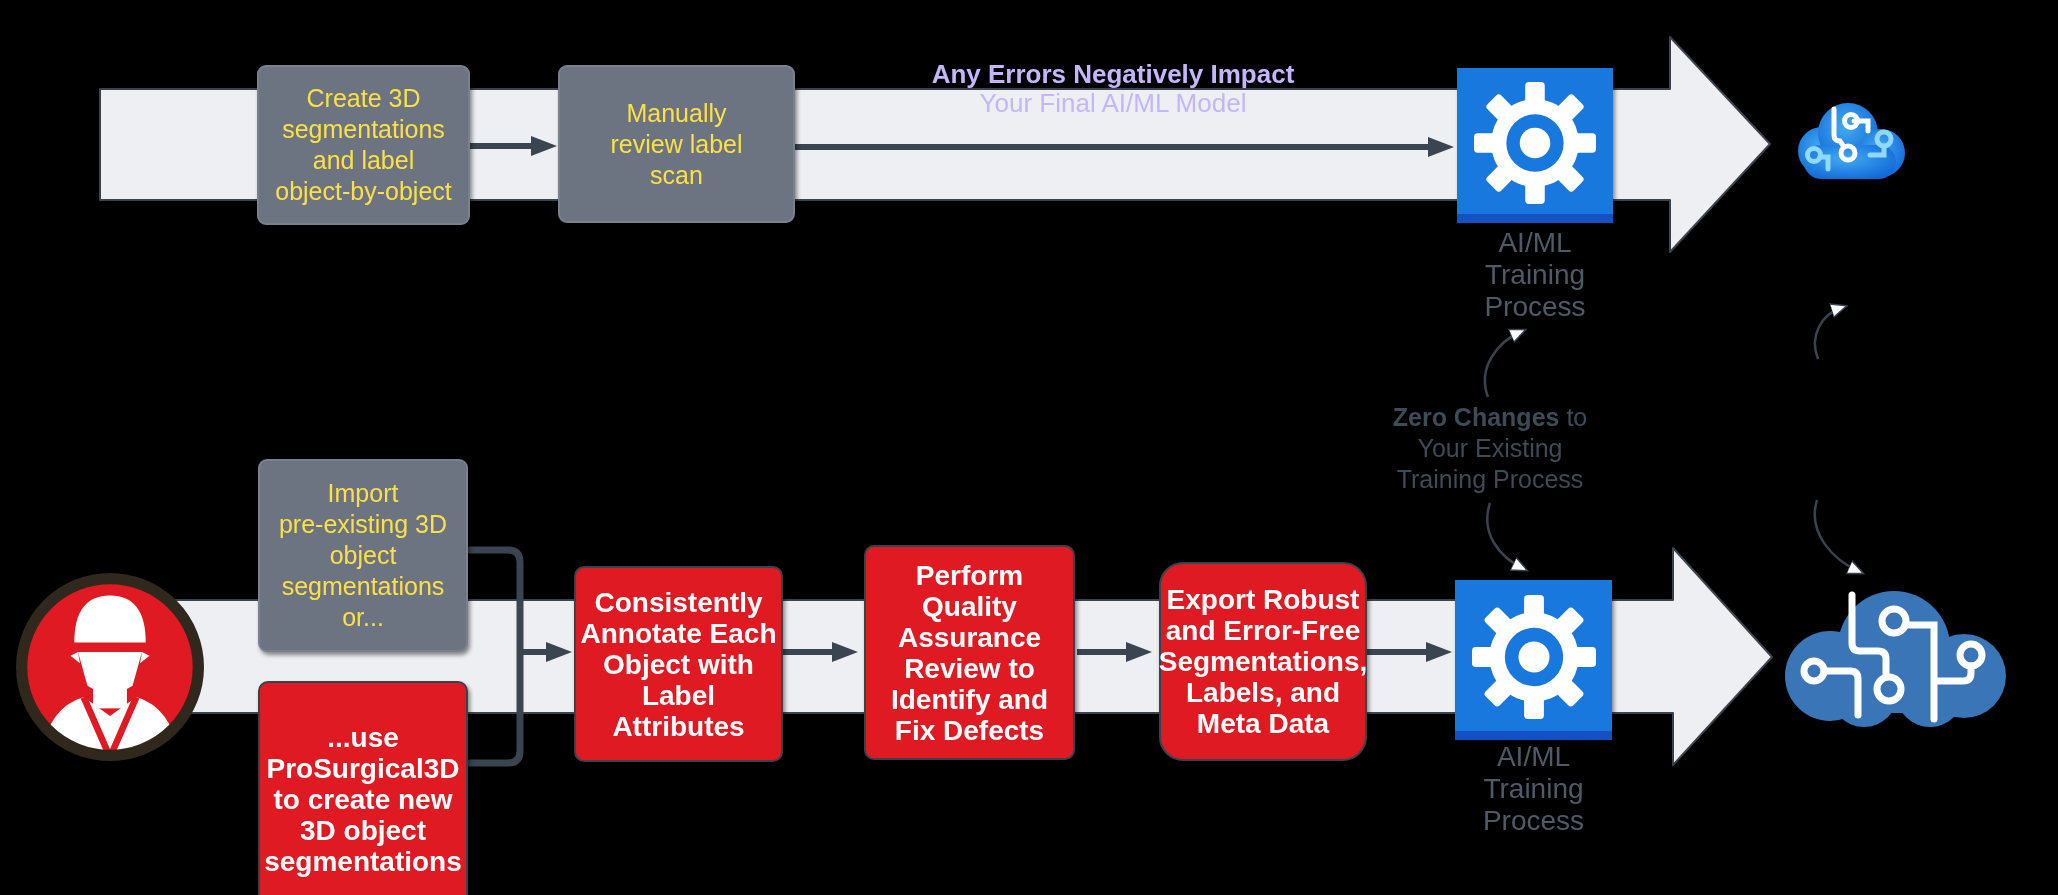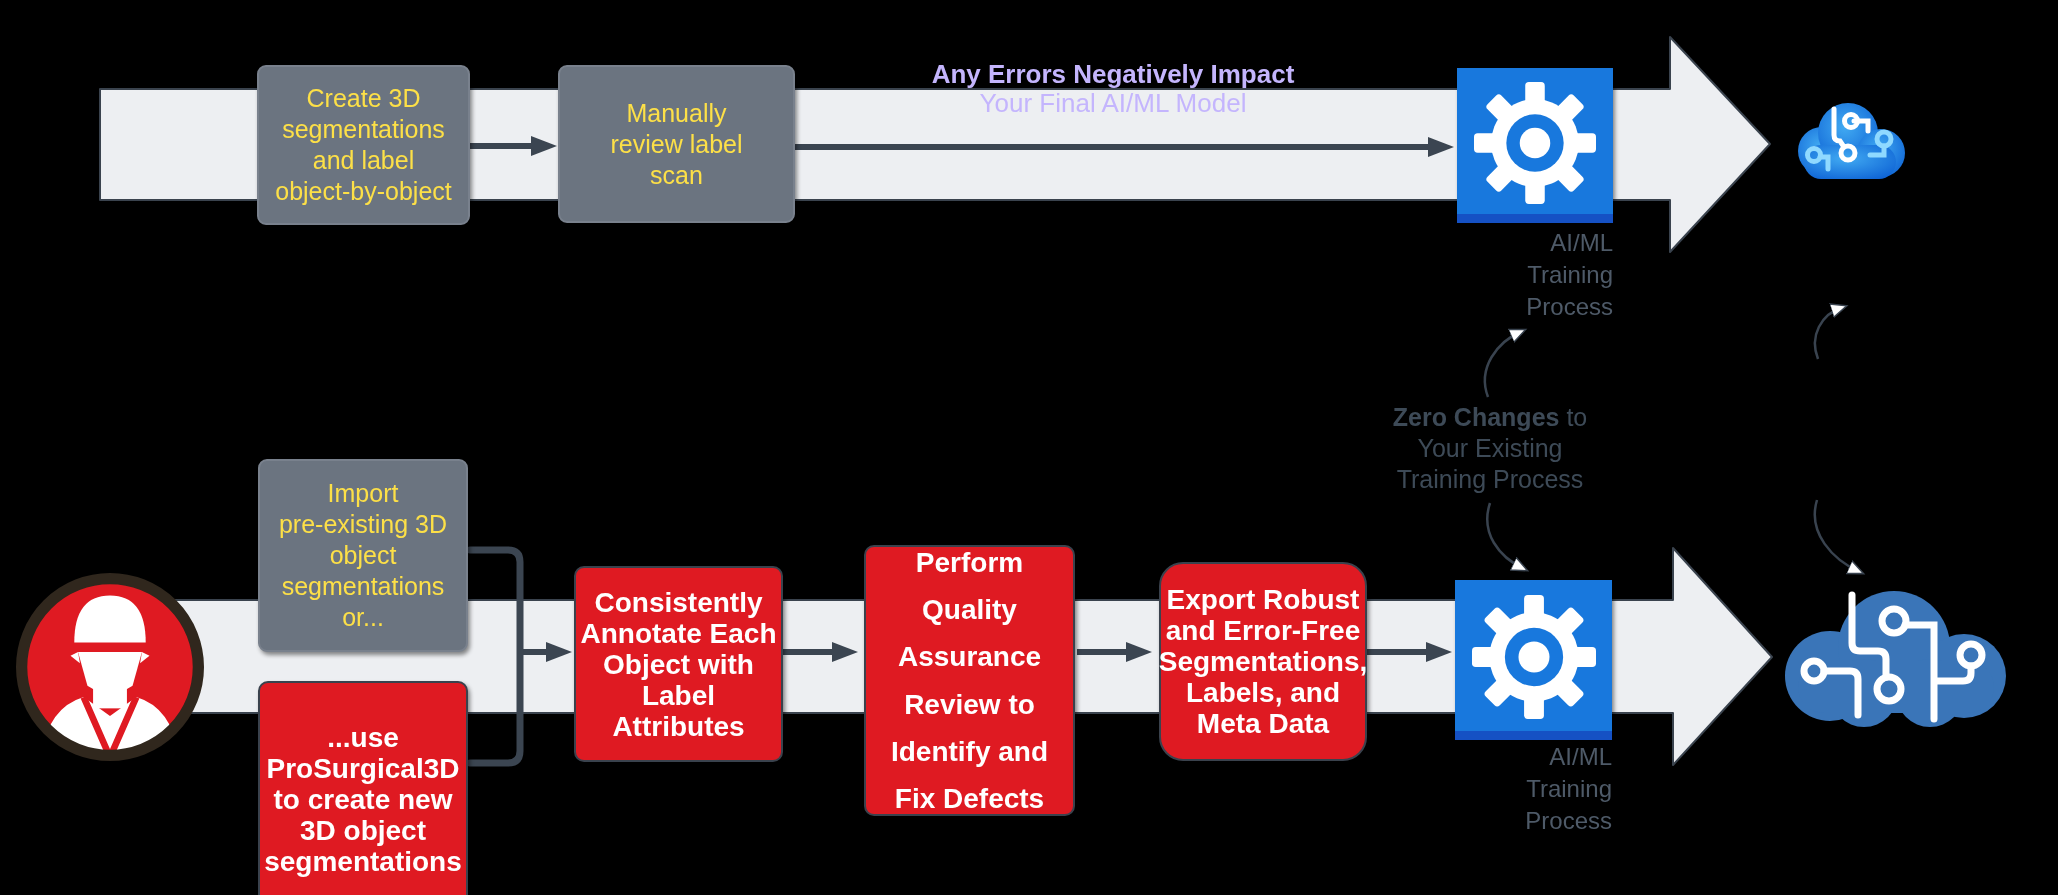--- a/index.html
+++ b/index.html
@@ -12,22 +12,22 @@
   .gbox{background:#6b7480;border:2px solid #79818d;border-radius:9px;color:#fde047;
         font-size:25px;line-height:31px;box-shadow:2px 3px 4px rgba(0,0,0,.45);}
   .rbox{background:#df1a22;border:2px solid #3a424d;border-radius:10px;color:#ffffff;
         font-weight:bold;font-size:28px;line-height:31px;box-shadow:2px 3px 4px rgba(0,0,0,.45);}
   .ln{white-space:nowrap;}
   .circle-node{border-radius:50%;background:#c8cfd8;border:5px solid #3d4a57;color:#3d4a57;
         font-size:29px;line-height:33px;}
   .bluebox{background:#1878dd;z-index:3;position:absolute;display:flex;align-items:center;
         justify-content:center;box-shadow:2px 3px 4px rgba(0,0,0,.45);}
   .bluestrip{position:absolute;left:0;right:0;bottom:0;height:9px;background:#1551c4;}
-  .proclabel{position:absolute;z-index:3;color:#4e5a68;font-size:24px;line-height:32px;
-        text-align:right;}
+  .proclabel{position:absolute;z-index:3;color:#4e5a68;font-size:28px;line-height:32px;
+        text-align:center;}
   .warning{position:absolute;z-index:3;text-align:center;color:#c4b5fd;font-size:26px;line-height:29px;}
   .annot{position:absolute;z-index:4;text-align:center;color:#3d4a57;font-size:25px;line-height:31px;}
   .b{font-weight:bold;}
   .avatar{position:absolute;z-index:3;}
 </style>
 </head>
 <body>
 
 <div class="canvas">
 
@@ -204,21 +204,21 @@
   </div>
 
   <div class="node rbox" style="left:574px;top:566px;width:209px;height:196px;">
     <div class="ln">Consistently</div>
     <div class="ln">Annotate Each</div>
     <div class="ln">Object with</div>
     <div class="ln">Label</div>
     <div class="ln">Attributes</div>
   </div>
 
-  <div class="node rbox" style="left:864px;top:545px;width:211px;height:271px;justify-content:space-between;">
+  <div class="node rbox" style="left:864px;top:545px;width:211px;height:215px;">
     <div class="ln">Perform</div>
     <div class="ln">Quality</div>
     <div class="ln">Assurance</div>
     <div class="ln">Review to</div>
     <div class="ln">Identify and</div>
     <div class="ln">Fix Defects</div>
   </div>
 
   <div class="node rbox" style="left:1159px;top:562px;width:208px;height:199px;border-radius:24px;">
     <div class="ln">Export Robust</div>

